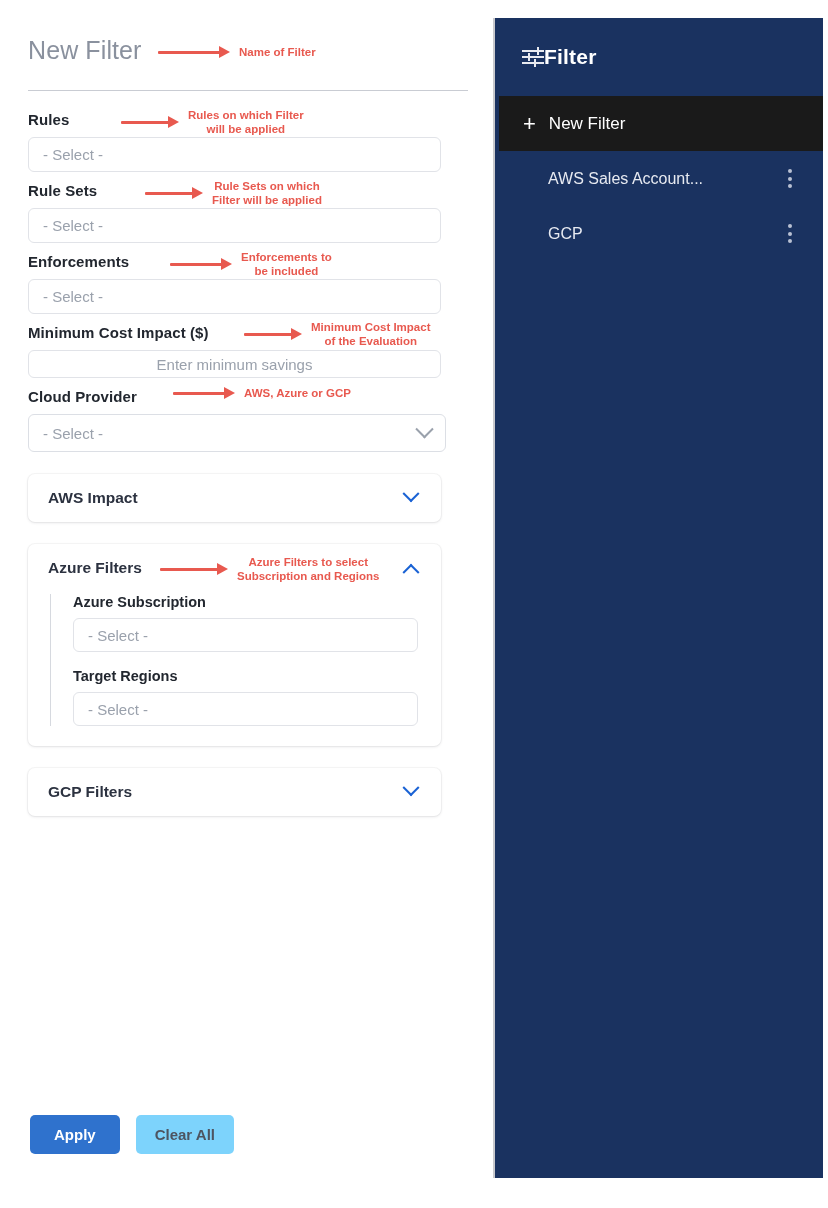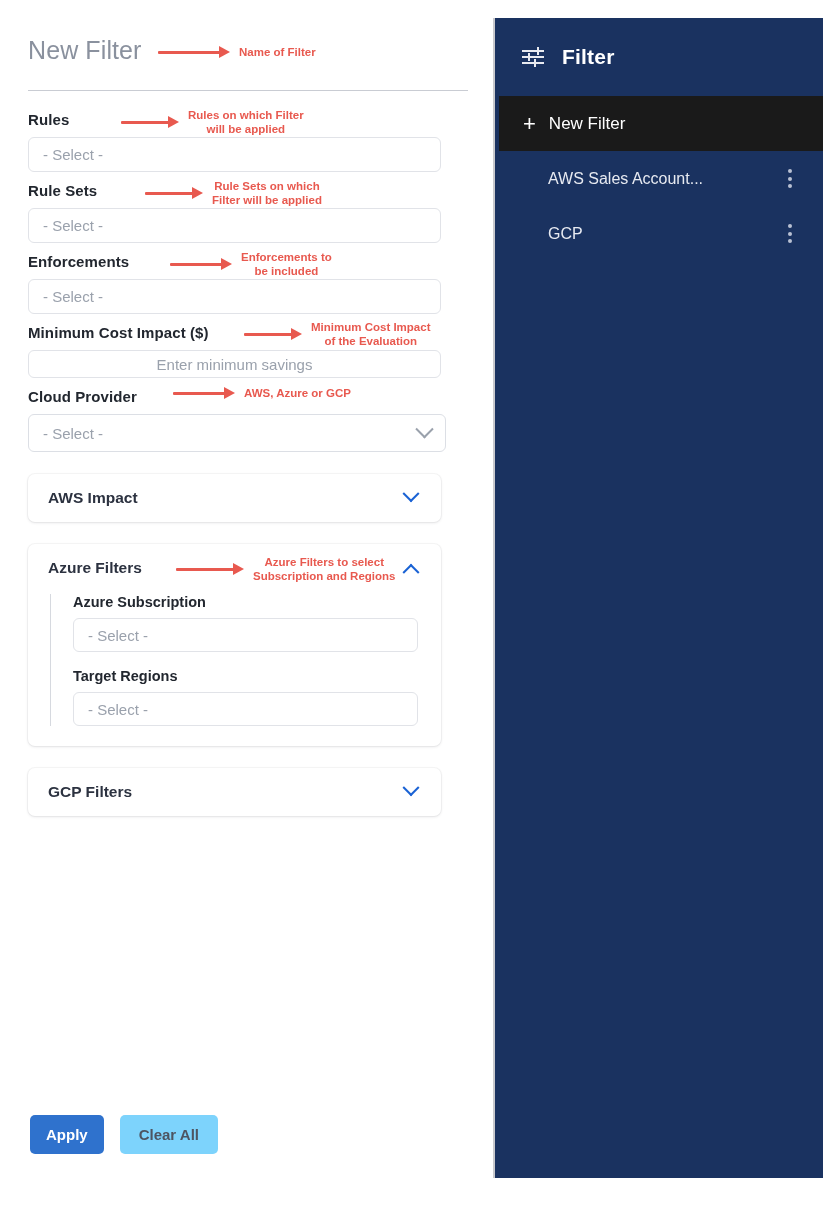--- a/index.html
+++ b/index.html
@@ -123,37 +123,37 @@
 
   
   .footer { position: absolute; left: 30px; top: 1115px; display: flex; gap: 16px; }
   .btn {
     border: none; border-radius: 5px;
     font-family: "Liberation Sans", sans-serif;
     font-size: 15px; font-weight: 700; cursor: pointer;
   }
   .btn-primary {
     background: #2f72cd; color: #ffffff;
-    padding: 11px 16px;
+    padding: 11px 24px;
   }
   .btn-secondary {
     background: #7dd3fc; color: #4d5461;
     padding: 11px 19px;
   }
 
   
   .side-panel {
     position: absolute; left: 493px; top: 18px;
     width: 330px; height: 1160px;
     background: #1a3260;
     border-left: 2px solid #c8c9cd;
   }
   .panel-head {
     height: 78px; display: flex; align-items: center;
-    padding-left: 27px; gap: 18px;
+    padding-left: 27px; 
   }
   .panel-title { color: #ffffff; font-size: 21px; font-weight: 700; letter-spacing: .2px; }
   .sliders-icon { width: 22px; height: 20px; position: relative; }
   .sliders-icon .ln { position: absolute; left: 0; width: 22px; height: 2px; background: #e8eaf0; }
   .sliders-icon .ln.a { top: 3px; }
   .sliders-icon .ln.b { top: 9px; }
   .sliders-icon .ln.c { top: 15px; }
   .sliders-icon .kn { position: absolute; width: 2px; height: 8px; background: #e8eaf0; }
   .sliders-icon .kn.k1 { left: 15px; top: 0px; }
   .sliders-icon .kn.k2 { left: 6px; top: 6px; }
@@ -276,21 +276,21 @@
         <span class="card-title">AWS Impact</span>
         <span class="chev-blue"></span>
       </div>
     </div>
 
     <div class="card" style="margin-top:22px;">
       <div class="card-head">
         <span class="card-title">Azure Filters</span>
         <span class="chev-blue up"></span>
       </div>
-      <div class="anno" style="left:148px; top:11px;">
+      <div class="anno" style="left:132px; top:11px;">
         <span class="arrow">
           <span class="shaft" style="width:58px"></span>
             <span class="head"></span>
         </span>
         <span class="anno-text">Azure Filters to select
 Subscription and Regions</span>
       </div>
       <div class="card-body">
         <div class="card-body-inner">
           <span class="sub-label">Azure Subscription</span>

